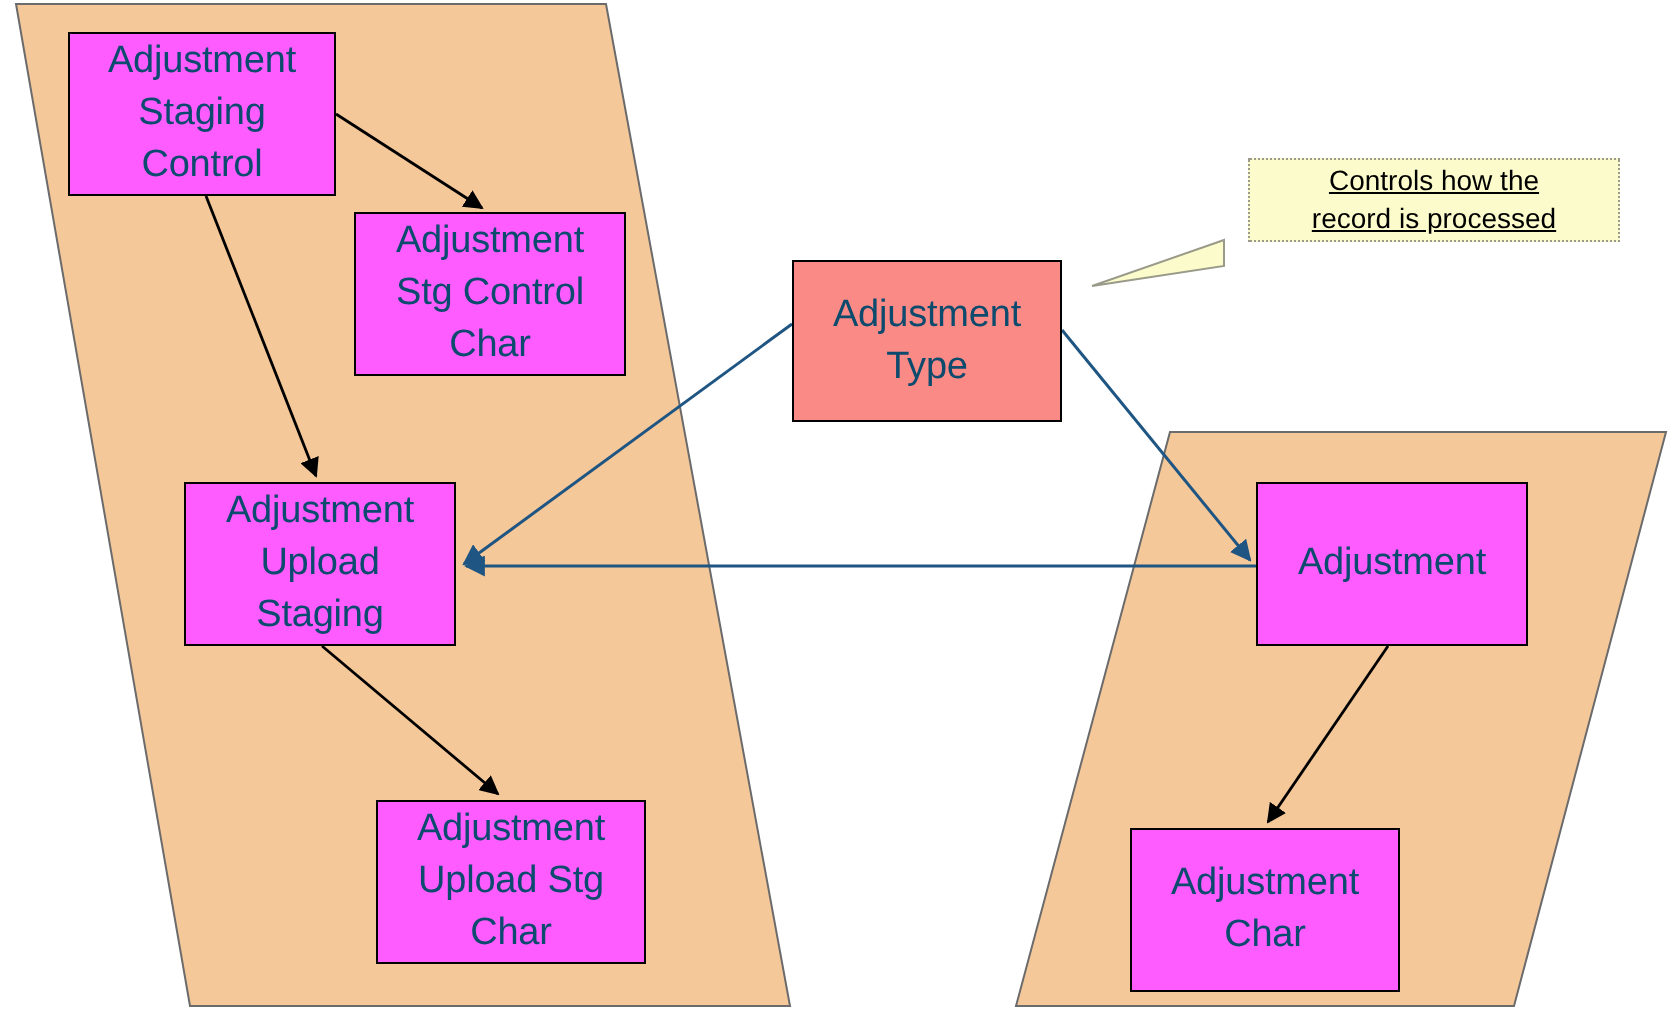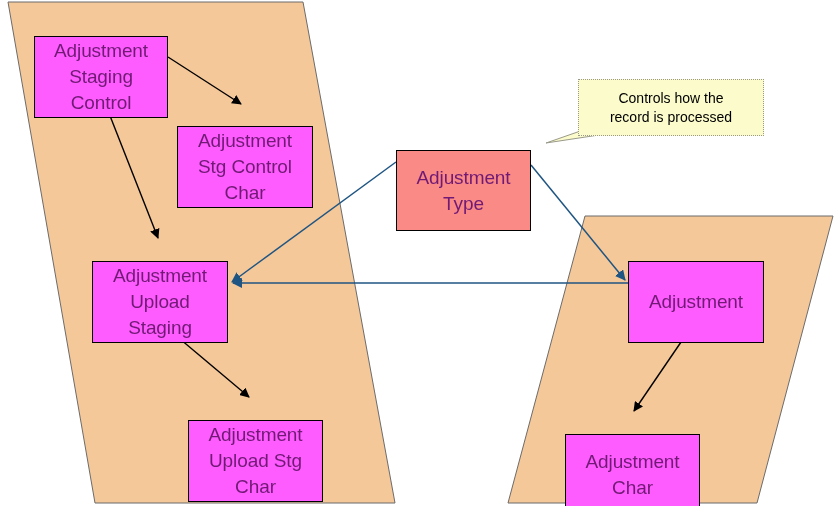--- a/index.html
+++ b/index.html
@@ -26,26 +26,25 @@
     height: 506px;
   }
   .node {
     position: absolute;
     box-sizing: border-box;
     border: 1px solid #000000;
     display: flex;
     align-items: center;
     justify-content: center;
     text-align: center;
-    color: #701a75;
+    color: #0c4a6e;
     font-family: "Liberation Sans", sans-serif;
     font-size: 19px;
     line-height: 26px;
     letter-spacing: -0.1px;
-    margin-top: 20px;
   }
   .node-entity {
     background: #FF5CFF;
   }
   .node-control {
     background: #FA8A86;
   }
   .node-label {
     display: block;
     width: 100%;
@@ -132,19 +131,19 @@
       </div>
       <div class="node node-entity" style="left: 628px; top: 241px; width: 136px; height: 82px;">
         <span class="node-label">Adjustment</span>
       </div>
       <div class="node node-entity" style="left: 565px; top: 414px; width: 135px; height: 82px;">
         <span class="node-label">Adjustment
 Char</span>
       </div>
     </div>
   <div id="callouts-layer">
-      <div class="callout" style="left: 578px; top: 79px; width: 186px; height: 57px;">
+      <div class="callout" style="left: 624px; top: 79px; width: 186px; height: 42px; text-decoration: underline;">
         <span class="callout-label">Controls how the
 record is processed</span>
       </div>
     </div>
 
 </div>
 
 </body></html>

